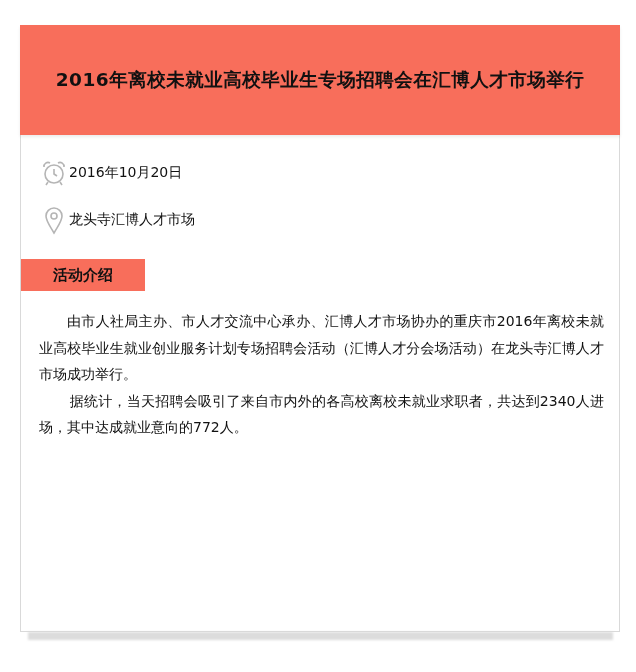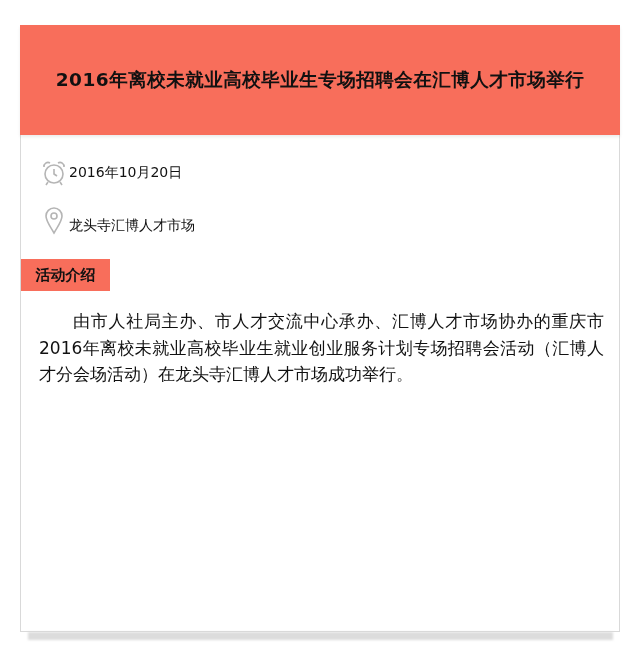--- a/index.html
+++ b/index.html
@@ -35,32 +35,32 @@
     .header h1 {
       font-size: 18.5px; font-weight: bold; color: #111;
       line-height: 34px; letter-spacing: 0.5px;
     }
     .meta-row {
       position: absolute; left: 18px;
       display: flex; align-items: center;
       font-size: 14px; color: #111;
     }
     .meta-row.date { top: 133px; }
-    .meta-row.place { top: 180px; align-items: flex-end; }
+    .meta-row.place { top: 180px; }
     .meta-row .icon { width: 30px; height: 30px; display: inline-flex; align-items: center; justify-content: center; }
     .badge {
       position: absolute; left: 0; top: 234px;
-      width: 89px; height: 32px;
+      width: 124px; height: 32px;
       background: var(--accent);
       font-size: 15px; font-weight: bold; color: #111;
       display: flex; align-items: center; justify-content: center;
     }
     .body {
       position: absolute; left: 18px; top: 283px; width: 565px;
-      font-size: 17px; line-height: 26.5px; color: #111;
+      font-size: 14px; line-height: 26.5px; color: #111;
       text-align: justify;
     }
     .body p { text-indent: 2em; }
     .body p.p3 { text-indent: 2.2em; }
   </style>
 </head>
 <body>
 
 <div class="wrap" style="--accent:#F86E5B;">
   <div class="card">
@@ -89,16 +89,17 @@
           <circle cx="11" cy="11" r="3"></circle>
         </svg>
       </span>
       <span>龙头寺汇博人才市场</span>
     </div>
 
     <div class="badge">活动介绍</div>
 
     <div class="body">
       <p>由市人社局主办、市人才交流中心承办、汇博人才市场协办的重庆市2016年离校未就业高校毕业生就业创业服务计划专场招聘会活动（汇博人才分会场活动）在龙头寺汇博人才市场成功举行。</p>
+      <p class="p3">据统计，当天招聘会吸引了来自市内外的各高校离校未就业求职者，共达到2340人进场，其中达成就业意向的772人。</p>
     </div>
   </div>
   <div class="shadow"></div>
 </div>
 
 </body></html>

